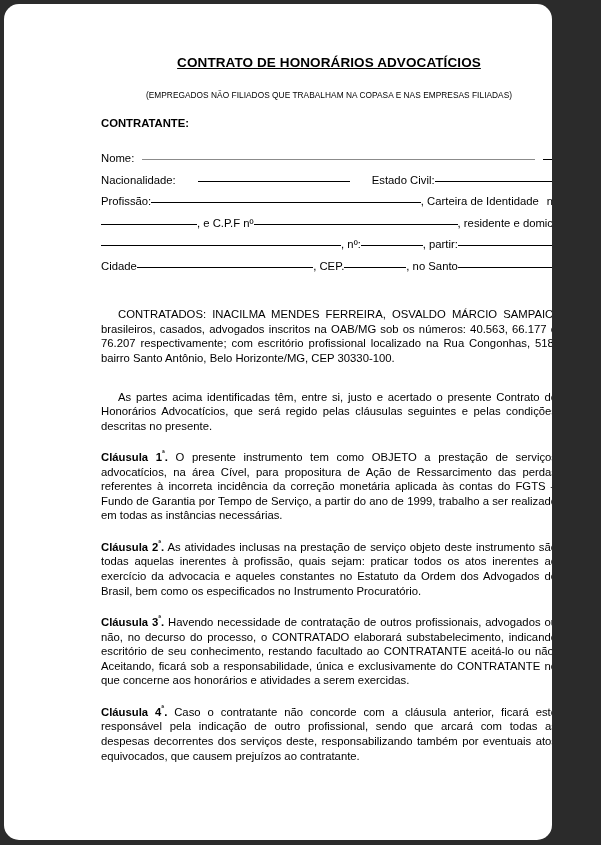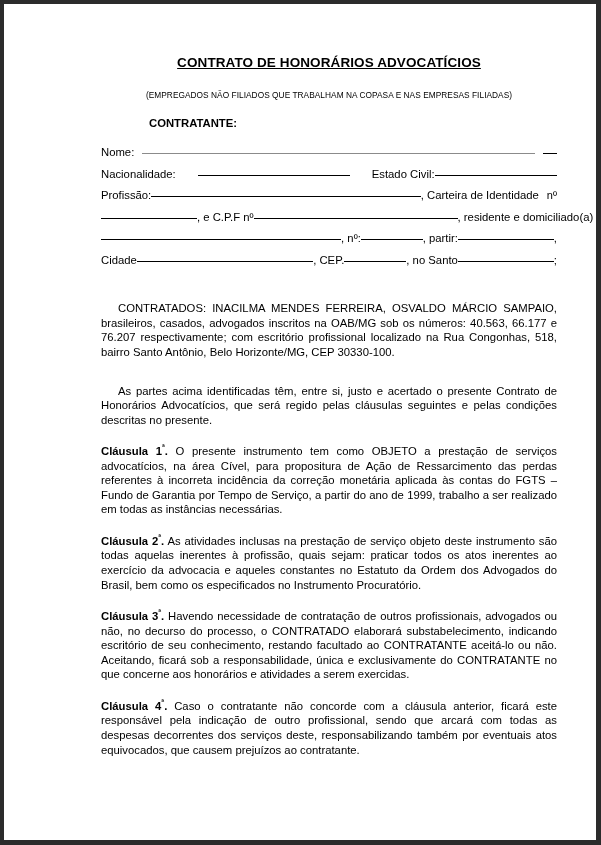--- a/index.html
+++ b/index.html
@@ -10,25 +10,26 @@
   body {
     width: 601px;
     height: 845px;
     overflow: hidden;
     font-family: "Liberation Sans", sans-serif;
   }
   .page {
     position: absolute;
     left: 4px;
     top: 4px;
-    width: 592px;
+    width: 548px;
     height: 836px;
     background: #ffffff;
     box-sizing: border-box;
     overflow: hidden;
+    border-radius: 15px;
   }
   .content {
     position: absolute;
     left: 97px;
     top: 0;
     width: 456px;
   }
 
   .doc-title {
     text-align: center;
@@ -47,25 +48,24 @@
     color: #000;
     margin-top: 19px;
     letter-spacing: 0.05px;
   }
 
   .section-label {
     font-size: 11.3px;
     font-weight: bold;
     color: #000;
     margin-top: 17px;
-    margin-left: 48px;
   }
 
   .field-block {
-    margin-top: 13px;
+    margin-top: 19px;
     font-size: 11.3px;
     color: #000;
     line-height: 21.5px;
   }
   .frow {
     display: flex;
     align-items: baseline;
     width: 456px;
     white-space: nowrap;
   }

